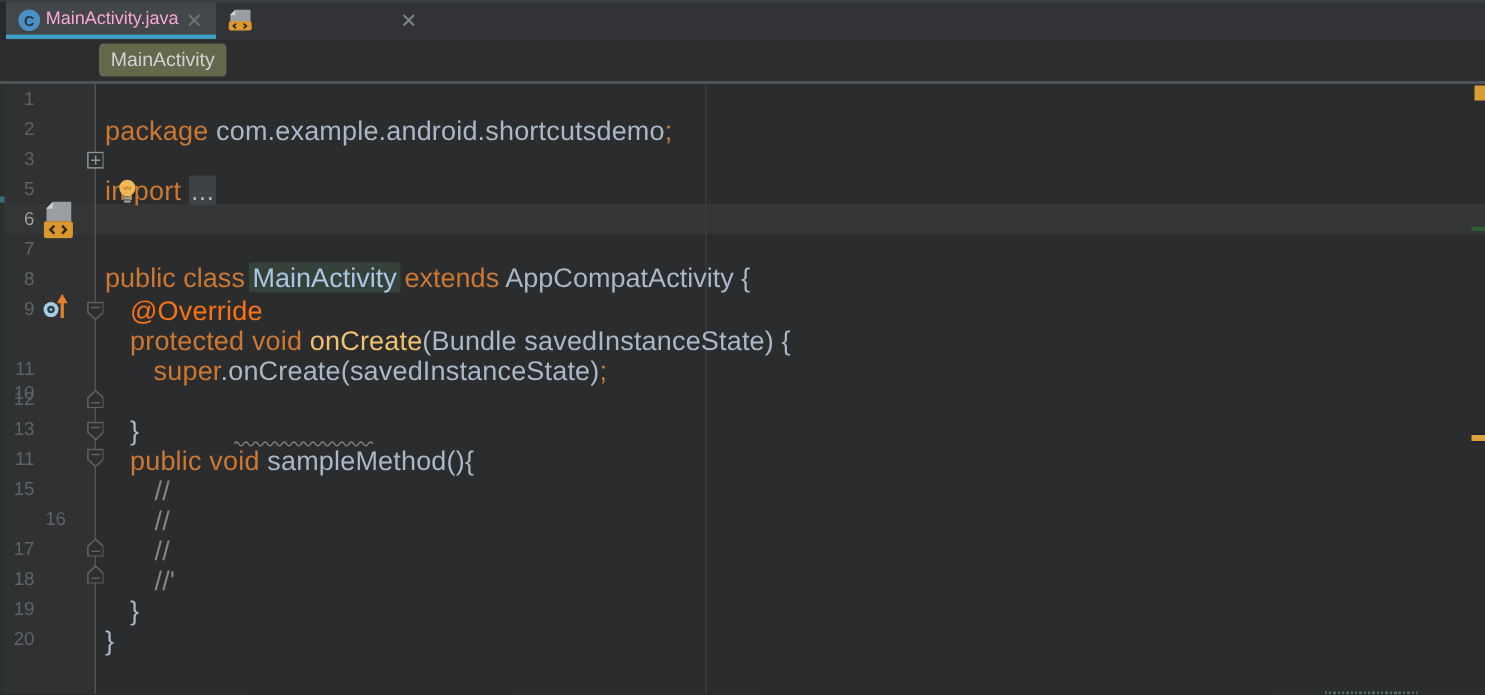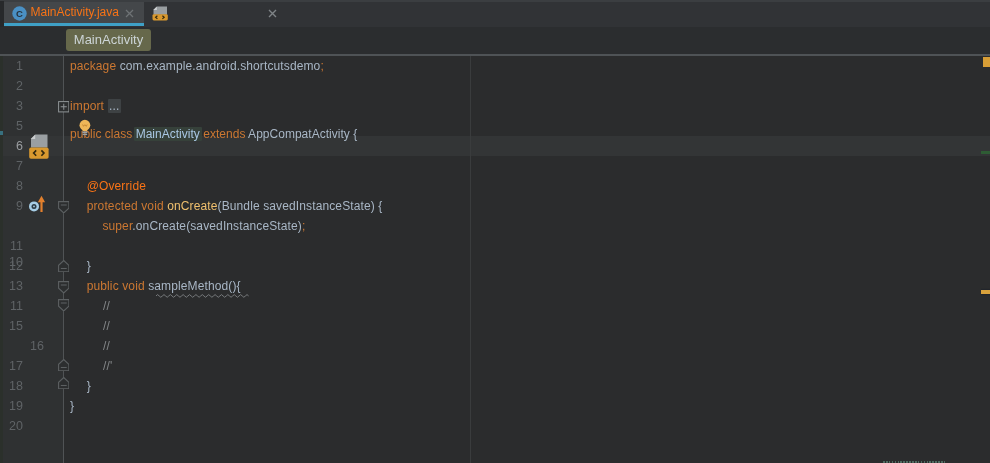--- a/index.html
+++ b/index.html
@@ -8,31 +8,31 @@
   .abs{position:absolute;}
   
   #topline{left:0;top:0;width:990px;height:1.5px;background:#3b3e41;}
   #tabstrip{left:0;top:1px;width:990px;height:26px;background:#313336;}
   #tab1{left:3.5px;top:1.5px;width:140px;height:21px;background:#44474a;}
   #tab1line{left:3.5px;top:22.5px;width:140px;height:3.8px;background:#3fa0c6;}
   #navstrip{left:0;top:27px;width:990px;height:27px;background:#2b2d2f;}
   #tooltip{left:66px;top:29px;width:85px;height:21.5px;background:#66684b;border-radius:3px;
            color:#ccd4d6;font-size:13px;line-height:21px;text-align:center;}
   #sepline{left:0;top:54px;width:990px;height:1.5px;background:#4f5356;}
-  .tabtxt{font-size:12px;color:#f97316;line-height:21px;top:1.5px;}
+  .tabtxt{font-size:12px;color:#f9a8d4;line-height:21px;top:1.5px;}
   
   #gutterbg{left:0;top:55.5px;width:63px;height:407.5px;background:#2f3132;}
   #leftstrip{left:0;top:55.5px;width:2.5px;height:407.5px;background:#2b302b;}
   #tealdot{left:0;top:130.5px;width:2.5px;height:4.5px;background:#38707f;}
   #caretline{left:2.5px;top:136px;width:987.5px;height:20px;background:#333536;}
   #gutterline{left:63px;top:55.5px;width:1px;height:407.5px;background:#505355;}
   #marginline{left:470px;top:55.5px;width:1px;height:407.5px;background:#3a3c3d;}
   
   .num{width:23px;text-align:right;font-size:12.5px;color:#5f6366;line-height:20.5px;height:20px;}
-  .row{font-size:12px;letter-spacing:0.12px;line-height:20px;height:20px;white-space:pre;color:#a9b7c6;}
+  .row{font-size:18px;letter-spacing:0.12px;line-height:20px;height:20px;white-space:pre;color:#a9b7c6;margin-top:21px;}
   .k{color:#cc7832;}
   .ann{color:#f97316;}
   .m{color:#f0c06e;}
   .c{color:#848789;}
   .it{font-style:italic;}
   #mabox{background:#36413a;border-radius:1px;padding:0 2px;margin:0 -2px;color:#a9c7e3;}
   #foldbox{background:#3e4244;color:#a9b7c6;padding:0 1.5px;border-radius:1px;}
   
   #mk1{left:983px;top:57px;width:7px;height:10px;background:#d89e36;}
   #mk2{left:981px;top:150.5px;width:9px;height:3.5px;background:#2e5c34;}
@@ -91,21 +91,21 @@
   <div class="abs num" style="top:296px;">11</div>
   <div class="abs num" style="top:316px;">15</div>
   <div class="abs num" style="top:336px;margin-left:21px;">16</div>
   <div class="abs num" style="top:356px;">17</div>
   <div class="abs num" style="top:376px;">18</div>
   <div class="abs num" style="top:396px;">19</div>
   <div class="abs num" style="top:416px;">20</div>
 
   <div class="abs row" style="left:70px;top:56px;"><span class="k">package</span> com.example.android.shortcutsdemo<span class="k">;</span></div>
   <div class="abs row" style="left:70px;top:96px;"><span class="k">import</span> <span id="foldbox">...</span></div>
-  <div class="abs row" style="left:70px;top:124px;letter-spacing:0.02px;"><span class="k">public class </span><span id="mabox">MainActivity</span> <span class="k">extends</span> AppCompatActivity {</div>
+  <div class="abs row" style="left:70px;top:154px;letter-spacing:0.02px;"><span class="k">public class </span><span id="mabox">MainActivity</span> <span class="k">extends</span> AppCompatActivity {</div>
   <div class="abs row" style="left:86.7px;top:176px;"><span class="ann">@Override</span></div>
   <div class="abs row" style="left:86.7px;top:196px;"><span class="k">protected void </span><span class="m">onCreate</span>(Bundle savedInstanceState) {</div>
   <div class="abs row" style="left:102.4px;top:216px;"><span class="k">super</span>.onCreate(savedInstanceState)<span class="k">;</span></div>
   <div class="abs row" style="left:86.7px;top:256px;">}</div>
   <div class="abs row" style="left:86.7px;top:276px;"><span class="k">public void </span><span id="smpl">sampleMethod</span>(){</div>
   <div class="abs row" style="left:103px;top:296px;"><span class="c">//</span></div>
   <div class="abs row" style="left:103px;top:316px;"><span class="c">//</span></div>
   <div class="abs row" style="left:103px;top:336px;"><span class="c">//</span></div>
   <div class="abs row" style="left:103px;top:356px;"><span class="c">//'</span></div>
   <div class="abs row" style="left:86.7px;top:376px;">}</div>

